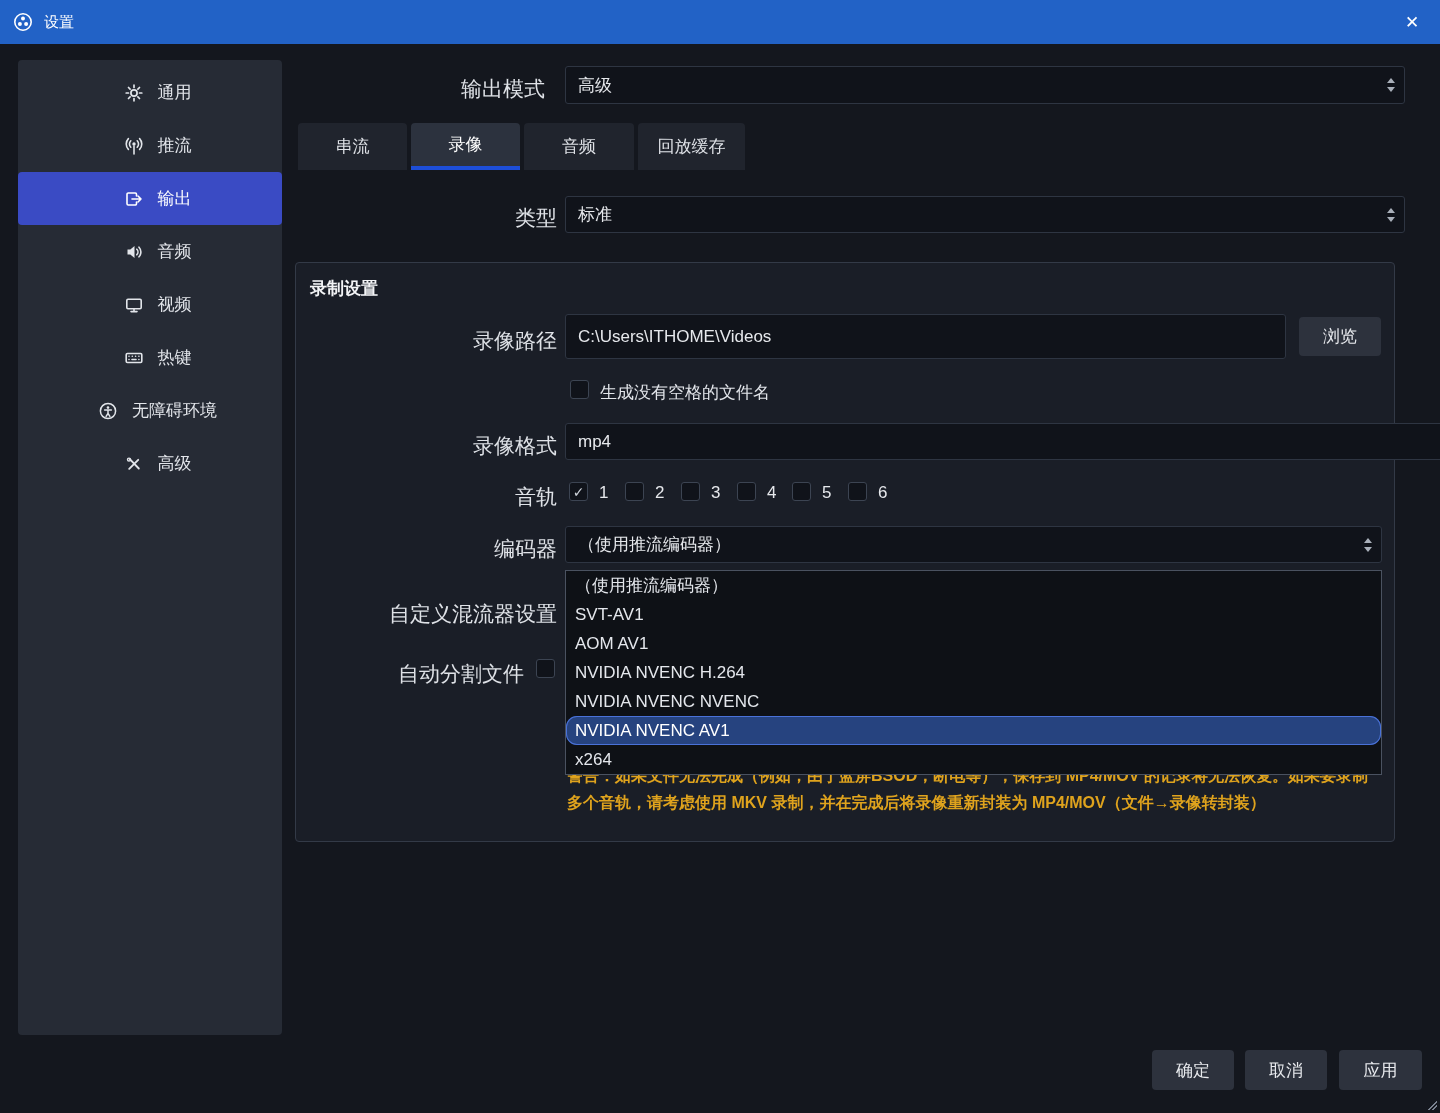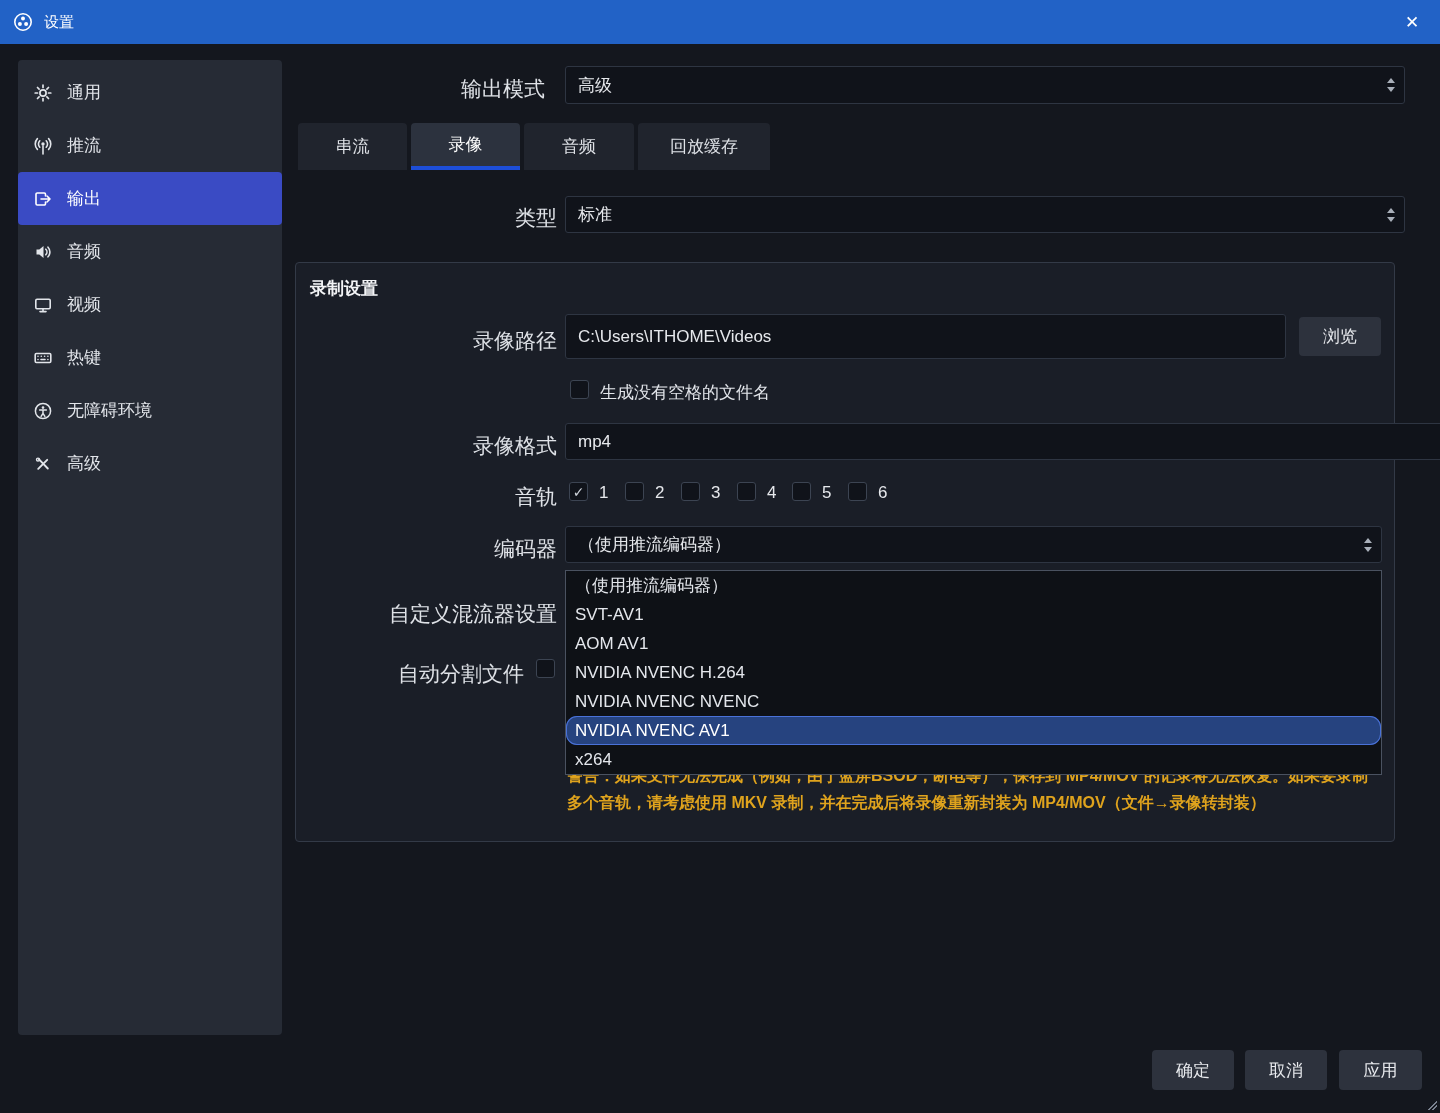--- a/index.html
+++ b/index.html
@@ -10,21 +10,21 @@
   .titlebar{position:absolute;left:0;top:0;width:1440px;height:44px;background:#2262c6;
             display:flex;align-items:center;padding:0 12px;box-sizing:border-box;gap:10px;}
   .titlebar .title{font-size:15px;color:#ffffff;}
   .close-btn{position:absolute;right:6px;top:0;width:44px;height:44px;display:flex;align-items:center;
              justify-content:center;color:#ffffff;font-size:17px;}
 
   
   .sidebar{position:absolute;left:18px;top:60px;width:264px;height:975px;background:#262b35;
            border-radius:4px;padding-top:6px;box-sizing:border-box;}
   .side-item{height:53px;display:flex;align-items:center;gap:13px;padding-left:14px;
-             font-size:17px;color:#e2e5ea;border-radius:4px;}
+             font-size:17px;color:#e2e5ea;border-radius:4px;justify-content:center;}
   .side-item.selected{background:#3a4bc4;color:#ffffff;}
   .icon20{width:22px;height:22px;flex:none;display:flex;align-items:center;justify-content:center;}
 
   
   .form-label{position:absolute;left:297px;width:260px;font-size:21px;color:#dfe2e7;text-align:right;}
   .combo{position:absolute;background:#10131a;border:1px solid #2e3542;border-radius:3px;
          display:flex;align-items:center;padding:0 30px 0 12px;font-size:17px;color:#e6e8ec;
          box-sizing:border-box;}
   .spin{position:absolute;right:9px;top:50%;transform:translateY(-50%);display:flex;
         flex-direction:column;gap:4px;}
@@ -172,21 +172,21 @@
 
   <div class="tab" style="left:298px;width:109px;">
     <span>串流</span>
   </div>
   <div class="tab selected" style="left:411px;width:109px;">
     <span>录像</span>
   </div>
   <div class="tab" style="left:524px;width:110px;">
     <span>音频</span>
   </div>
-  <div class="tab" style="left:638px;width:132px;">
+  <div class="tab" style="left:638px;width:107px;">
     <span>回放缓存</span>
   </div>
 
   <div class="form-label" style="top:204px;">类型</div>
   <div class="combo" style="left:565px;top:196px;width:840px;height:37px;">
     <span>标准</span>
     <span class="spin">
         <i class="up"></i>
         <i class="down"></i>
       </span>

